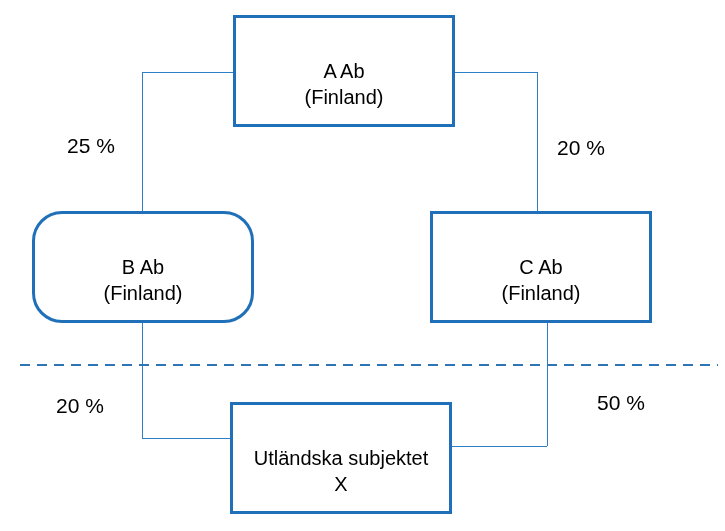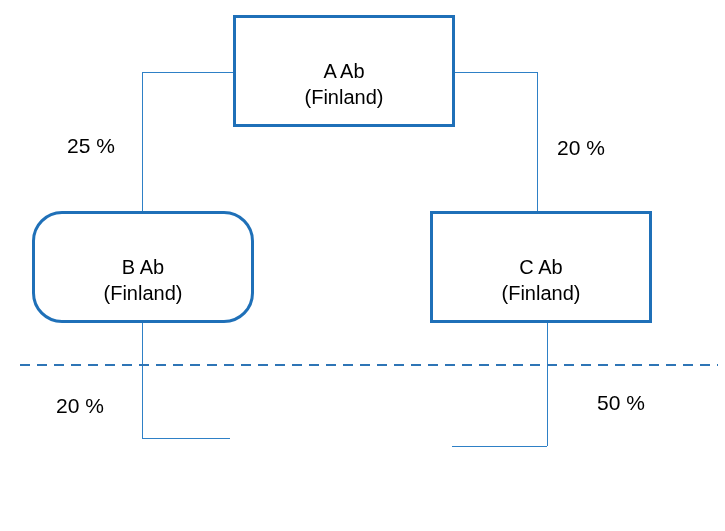--- a/index.html
+++ b/index.html
@@ -108,19 +108,23 @@
   <div class="node" id="node-b">
     <span>B Ab</span>
     <span>(Finland)</span>
   </div>
 
   <div class="node" id="node-c">
     <span>C Ab</span>
     <span>(Finland)</span>
   </div>
 
+  <div class="node" id="node-x">
+    <span>Utländska subjektet</span>
+    <span>X</span>
+  </div>
 
   <span class="pct-label" id="label-top-left">25 %</span>
   <span class="pct-label" id="label-top-right">20 %</span>
   <span class="pct-label" id="label-bottom-left">20 %</span>
   <span class="pct-label" id="label-bottom-right">50 %</span>
 
 </div>
 
 </body></html>

